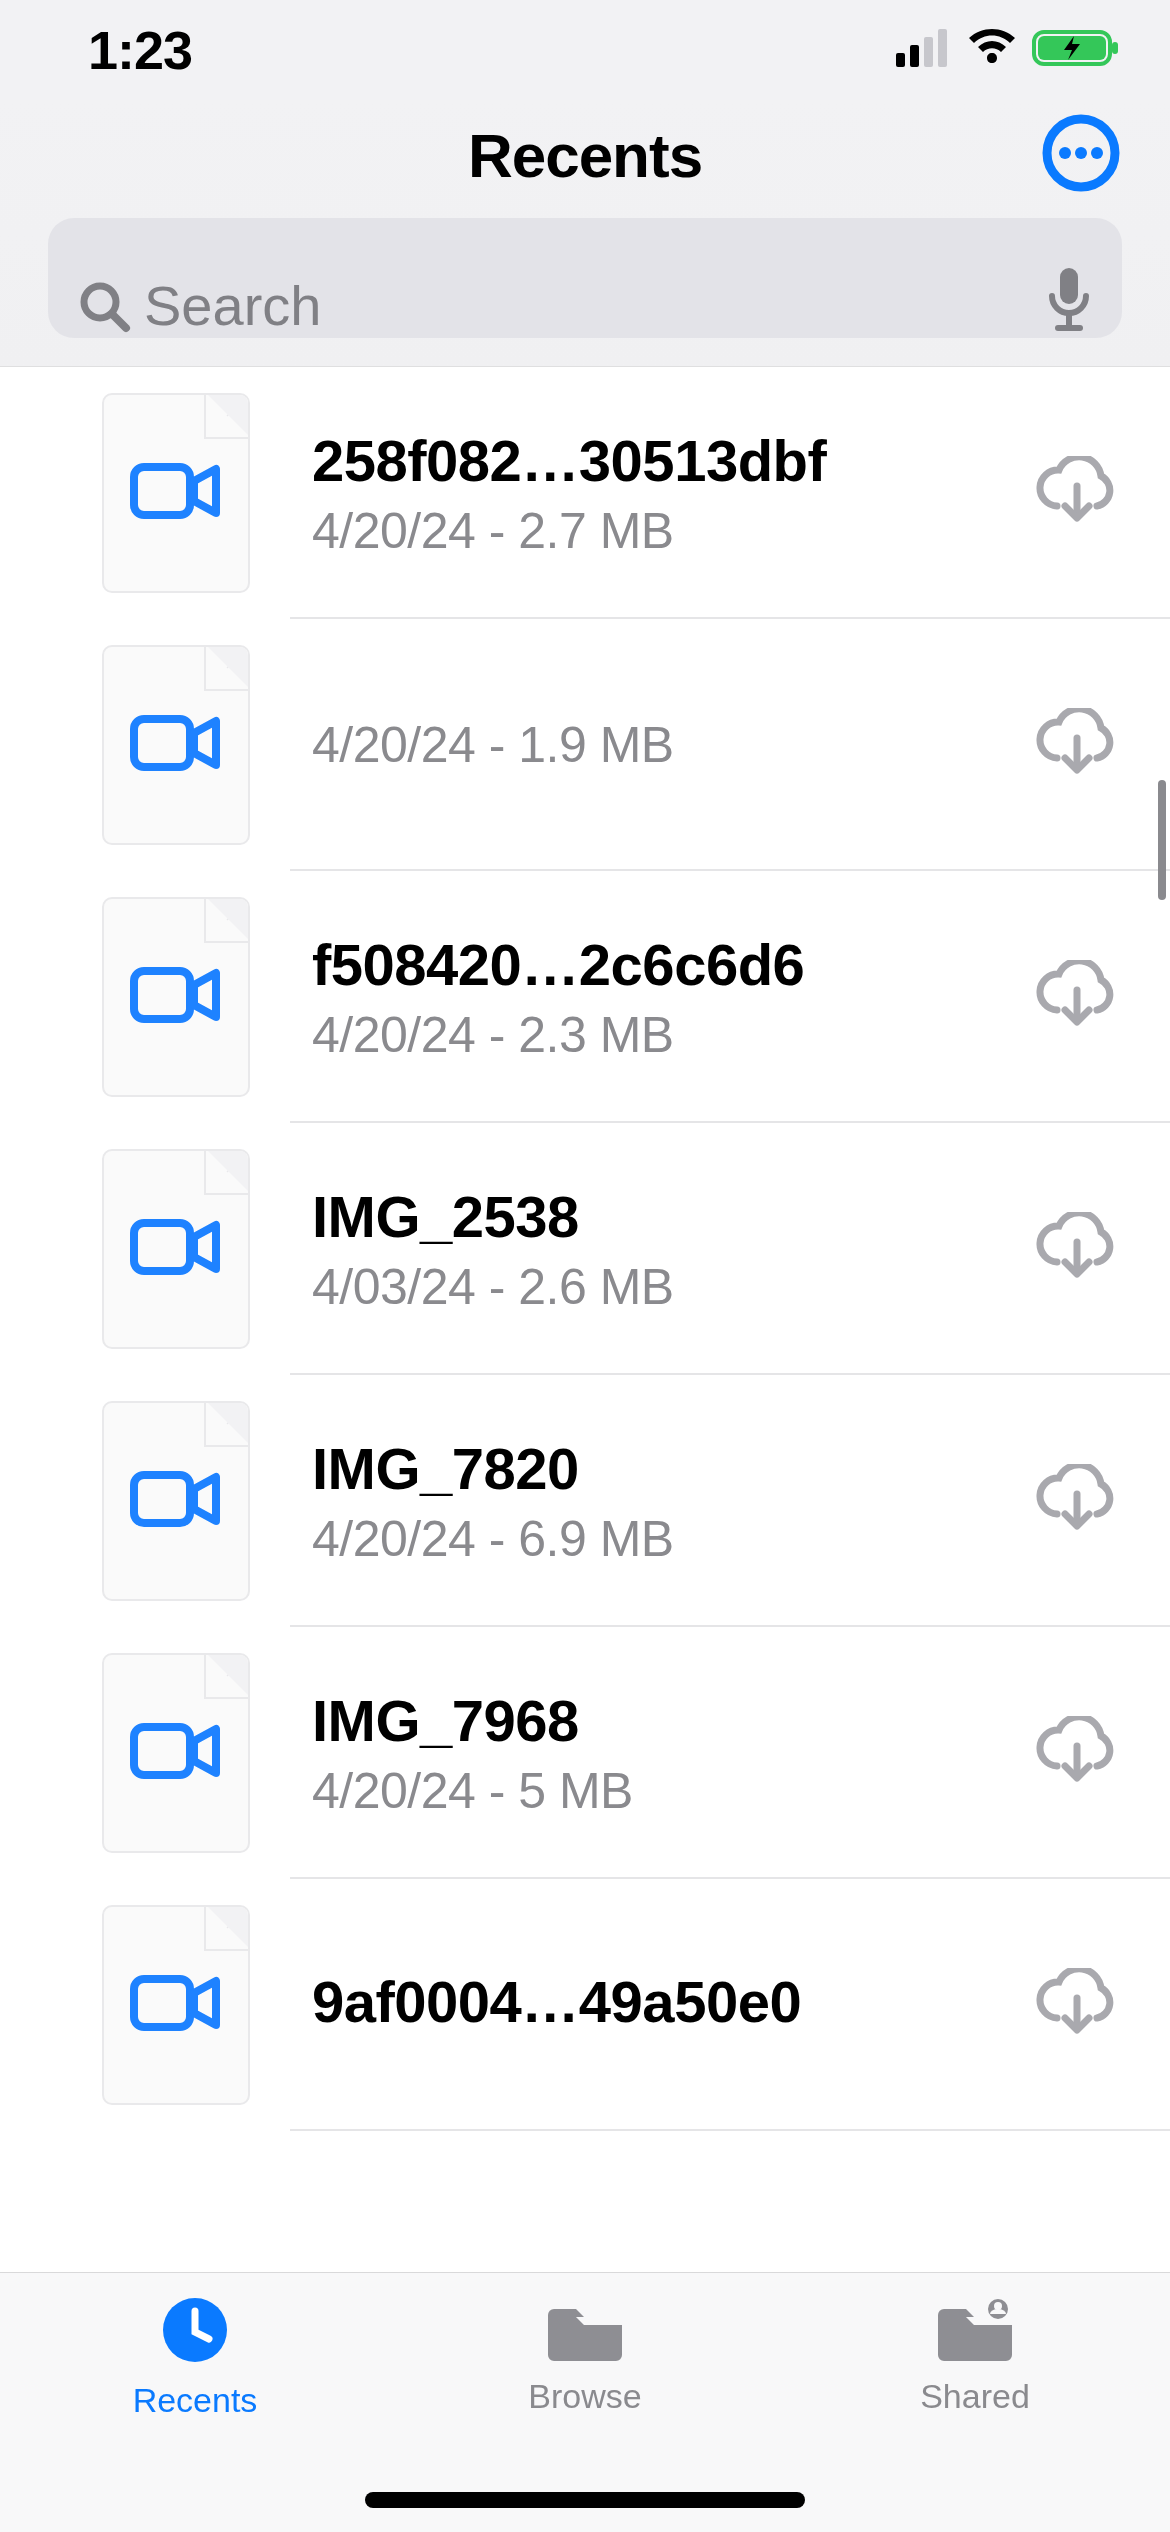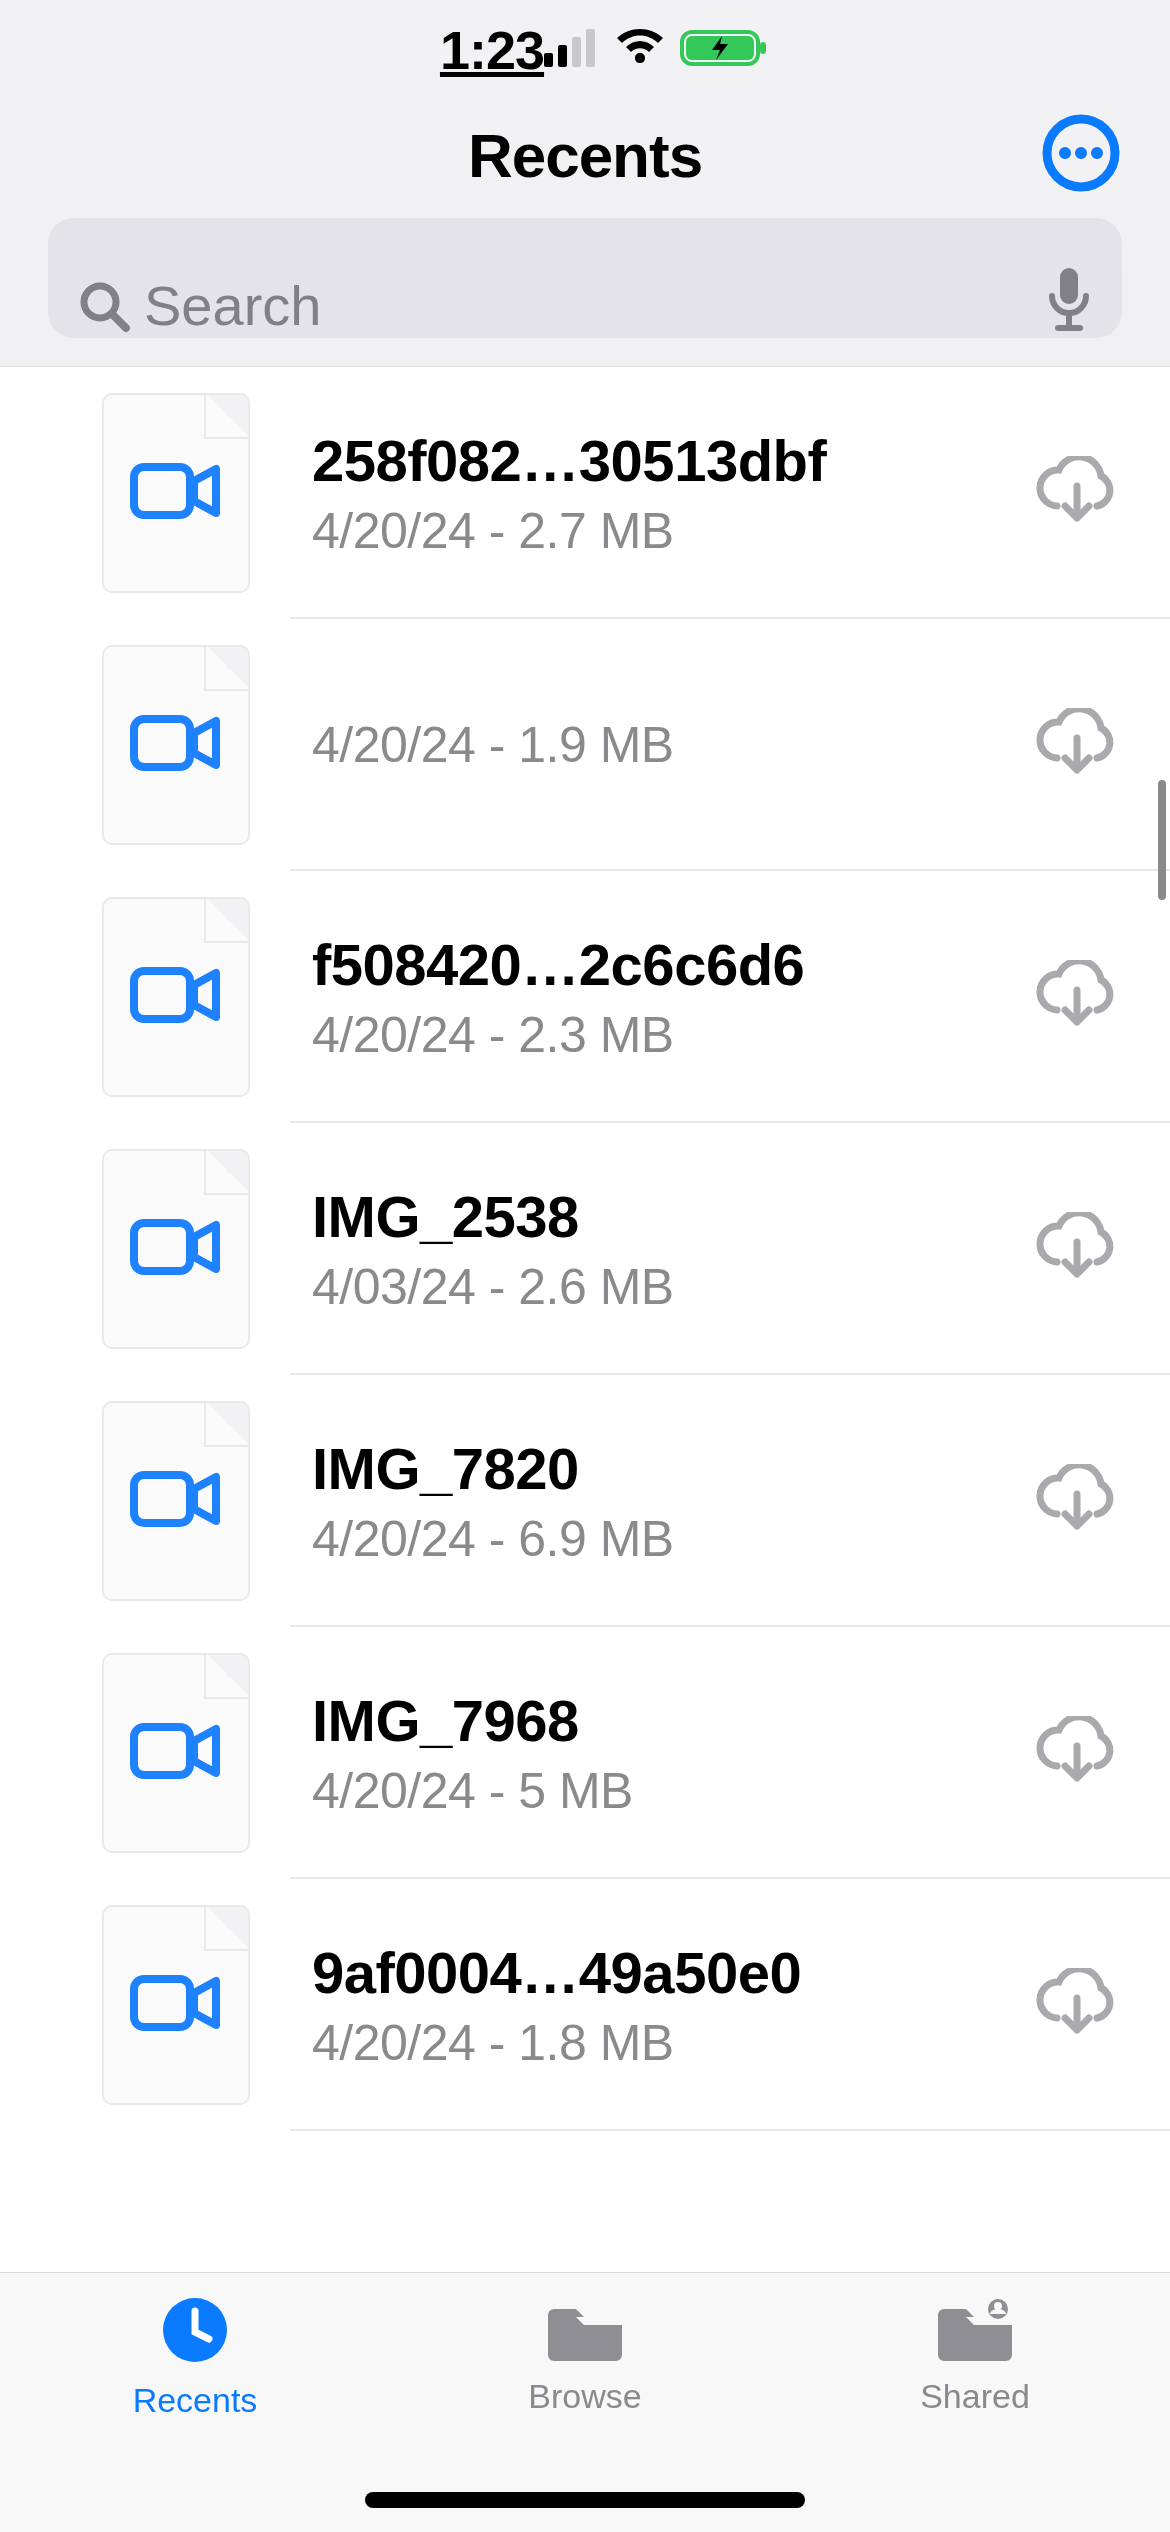--- a/index.html
+++ b/index.html
@@ -7,25 +7,24 @@
       width: 1170px;
       height: 2532px;
       font-family: -apple-system, "SF Pro Display", "Helvetica Neue", Arial, sans-serif;
       background: #ffffff;
       overflow: hidden;
       position: relative;
     }
     .status-bar {
       height: 100px;
       display: flex;
-      justify-content: center;
+      justify-content: space-between;
       align-items: center;
       padding: 0 48px 0 88px;
       background: linear-gradient(180deg,#f2f2f4 0%, #f2f2f4 100%);
-      text-decoration: underline;
     }
     .status-time {
       font-weight: 600;
       font-size: 54px;
       letter-spacing: -1px;
     }
     .status-right {
       display: flex;
       align-items: center;
       gap: 14px;
@@ -437,21 +436,20 @@
       <div class="file-fold"></div>
       <span>
         <svg width="92" height="60" viewBox="0 0 92 60">
             <rect x="4" y="6" width="56" height="48" rx="10" fill="none" stroke="#1e82ff" stroke-width="8"></rect>
             <path d="M64 20 L86 8 L86 52 L64 40 Z" fill="none" stroke="#1e82ff" stroke-width="8" stroke-linejoin="round"></path>
           </svg>
       </span>
     </div>
     <div class="file-meta">
       <div class="file-name">9af0004…49a50e0</div>
-      <div class="file-sub">4/20/24 - 1.8 MB</div>
     </div>
     <div class="cloud-btn">
       <span>
         <svg width="88" height="70" viewBox="0 0 88 70">
             <path d="M24 50 a18 18 0 0 1 2-36 a22 22 0 0 1 42 6 a16 16 0 0 1 -4 30" fill="none" stroke="#a9a9ae" stroke-width="7" stroke-linecap="round"></path>
             <line x1="44" y1="30" x2="44" y2="60" stroke="#a9a9ae" stroke-width="7" stroke-linecap="round"></line>
             <path d="M32 50 L44 62 L56 50" fill="none" stroke="#a9a9ae" stroke-width="7" stroke-linecap="round" stroke-linejoin="round"></path>
           </svg>
       </span>
     </div>

